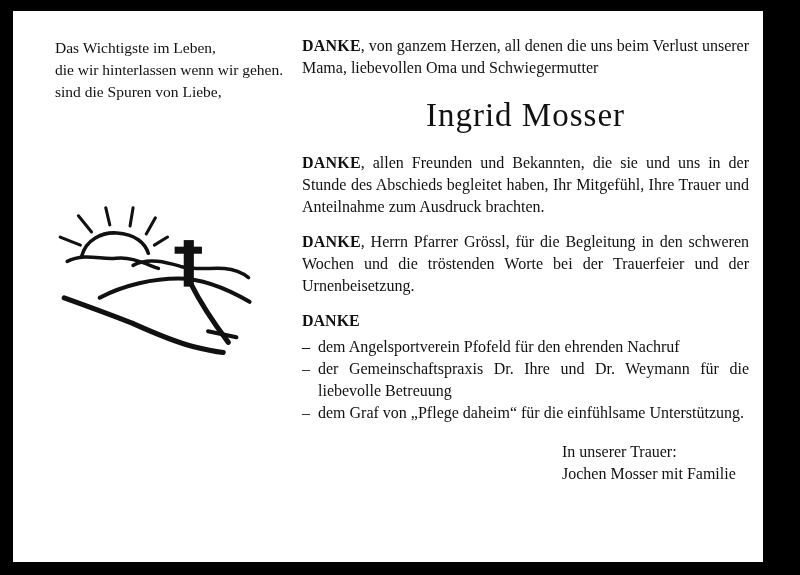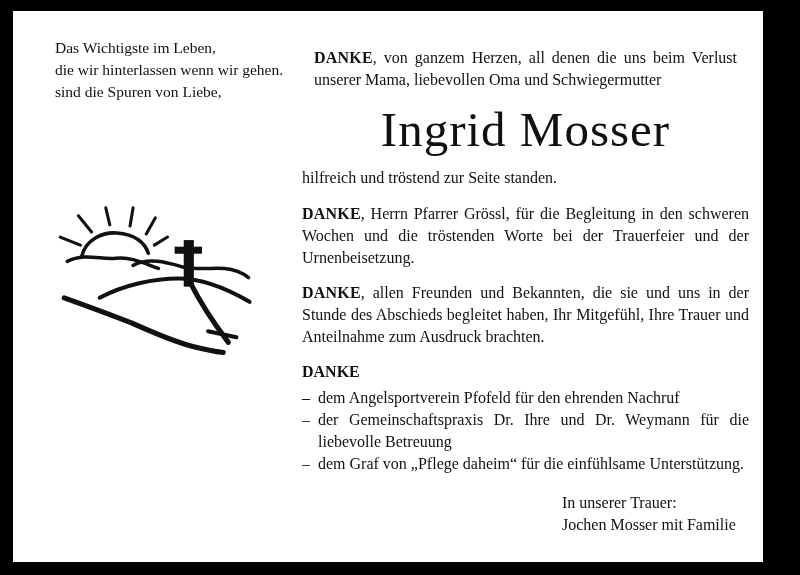--- a/index.html
+++ b/index.html
@@ -36,25 +36,25 @@
   }
   .drawing path { fill: none; stroke: #111; }
   
   .content {
     position: absolute;
     left: 289px; top: 24px;
     width: 447px;
     font-size: 16px;
     line-height: 22px;
   }
-  .para { margin: 12px; }
+  .para { margin: 0; }
   .just { text-align: justify; }
   .content b { font-weight: bold; letter-spacing: 0.2px; }
   .deceased-name {
-    font-size: 49px;
+    font-size: 33px;
     line-height: 54px;
     font-weight: normal;
     text-align: center;
     letter-spacing: 1px;
     margin: 9px 0 10px 0;
   }
   .aftername { margin: 0 0 14px 0; }
   .p2 { margin: 0 0 13px 0; }
   .p3 { margin: 0 0 13px 0; }
   .danke-head { font-weight: bold; margin: 0 0 4px 0; }
@@ -110,25 +110,24 @@
       <path d="M142,96 C150,112 164,134 179,154" stroke-width="5" stroke-linecap="round"></path>
       <path d="M159,143 L187,149" stroke-width="4" stroke-linecap="round"></path>
     </svg>
 
     <div class="content">
 
       <p class="para just intro"><b>DANKE</b><span>, von ganzem Herzen, all denen die uns beim Verlust unserer Mama, liebevollen Oma und Schwiegermutter</span></p>
 
       <h1 class="deceased-name">Ingrid Mosser</h1>
 
-      <p class="para aftername">hilfreich und tröstend zur Seite standen.</p>
+
+      <p class="para just p2"><b>DANKE</b><span>, allen Freunden und Bekannten, die sie und uns in der Stunde des Abschieds begleitet haben, Ihr Mitgefühl, Ihre Trauer und Anteilnahme zum Ausdruck brachten.</span></p>
 
       <p class="para just p3"><b>DANKE</b><span>, Herrn Pfarrer Grössl, für die Begleitung in den schweren Wochen und die tröstenden Worte bei der Trauerfeier und der Urnenbeisetzung.</span></p>
-
-      <p class="para just p2"><b>DANKE</b><span>, allen Freunden und Bekannten, die sie und uns in der Stunde des Abschieds begleitet haben, Ihr Mitgefühl, Ihre Trauer und Anteilnahme zum Ausdruck brachten.</span></p>
 
       <p class="para danke-head">DANKE</p>
 
       <ul class="thanks">
         <li><span class="dash">–</span></li>
         <li><span class="dash">–</span><span>dem Angelsportverein Pfofeld für den ehrenden Nachruf</span></li>
         <li><span class="dash">–</span><span>der Gemeinschaftspraxis Dr. Ihre und Dr. Weymann für die liebevolle Betreuung</span></li>
         <li><span class="dash">–</span><span>dem Graf von „Pflege daheim“ für die einfühlsame Unterstützung.</span></li>
       </ul>
 

